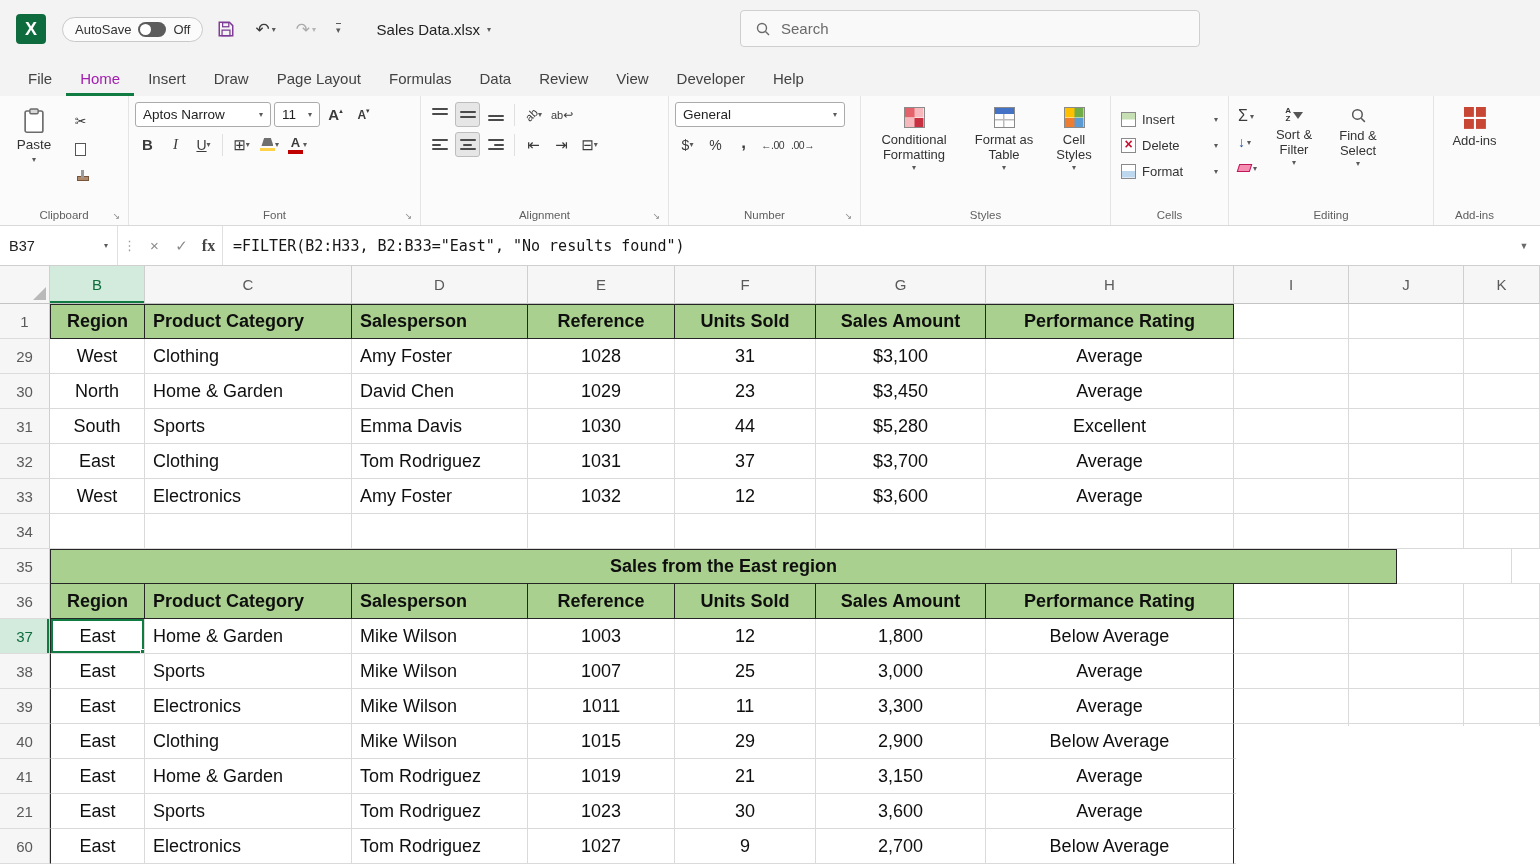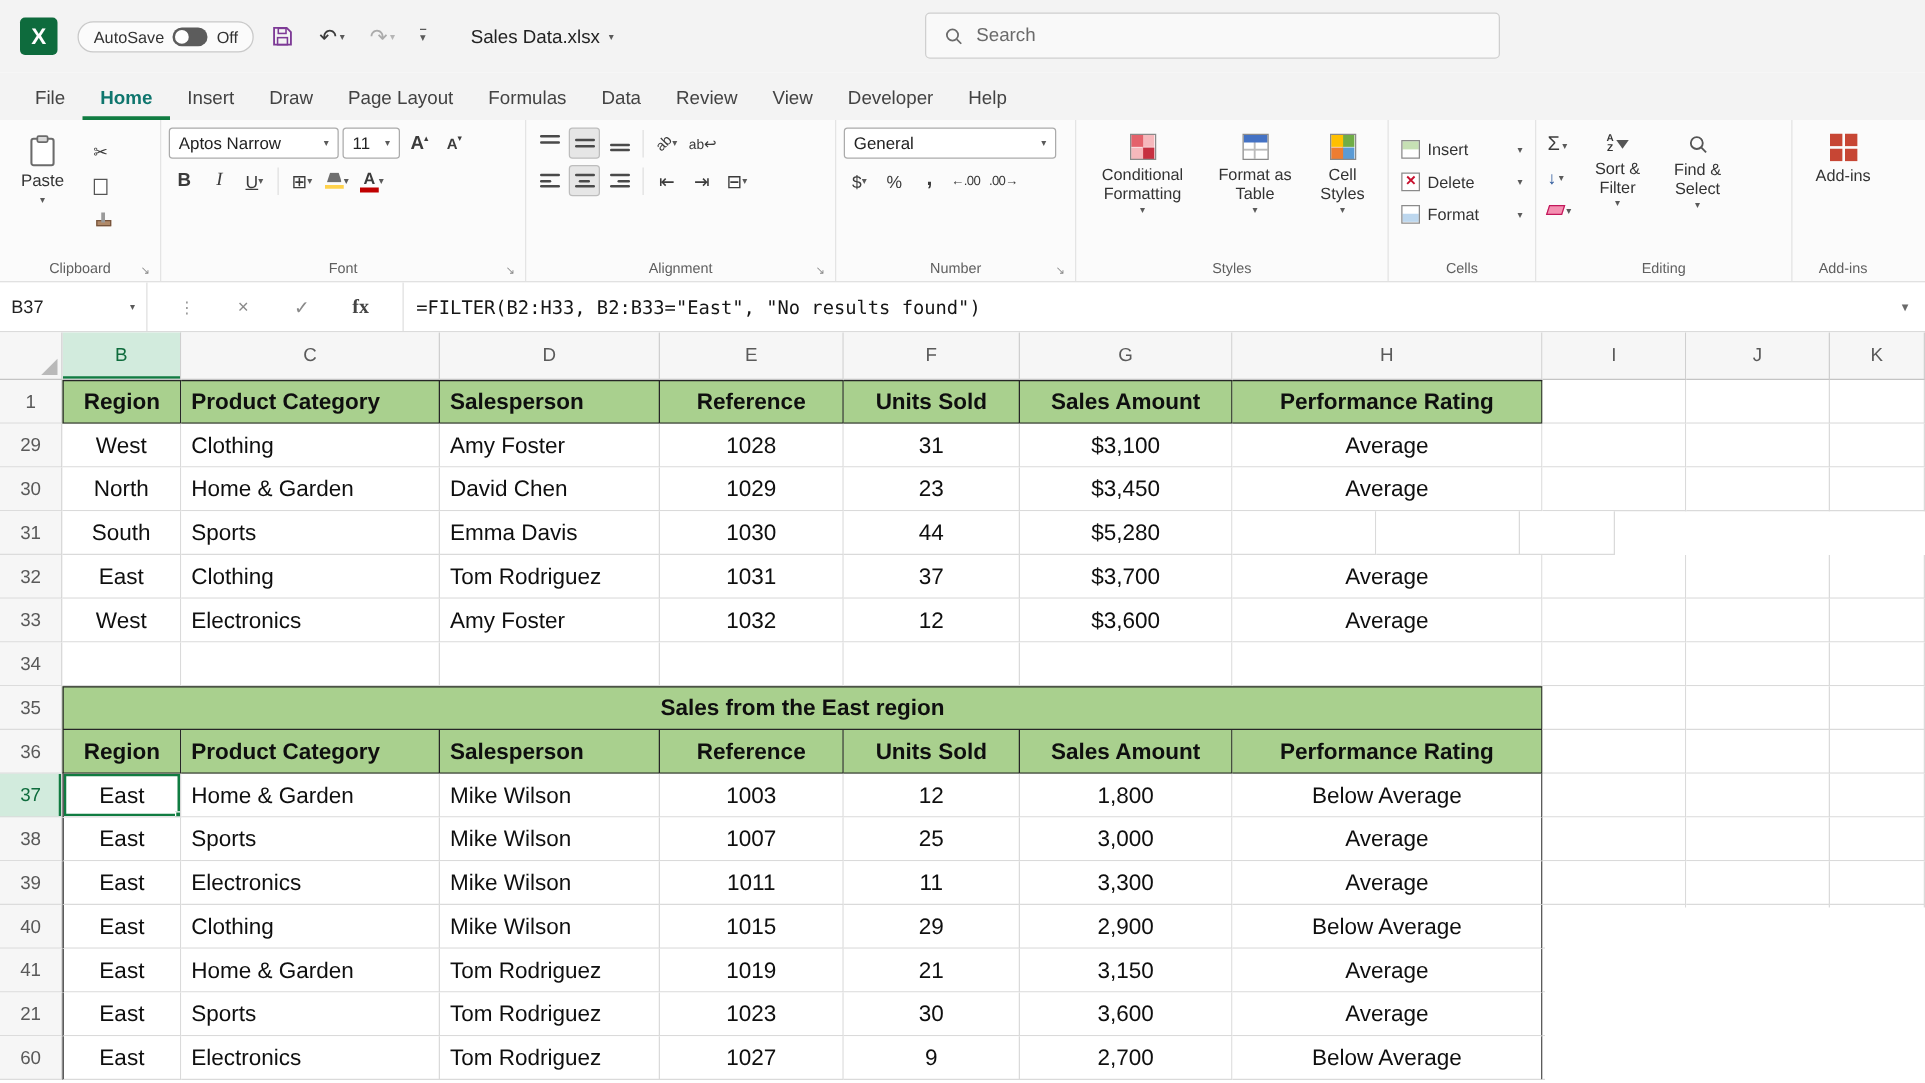--- a/index.html
+++ b/index.html
@@ -18,21 +18,21 @@
   .qbtn.disabled{color:#ABABAB;}
   .dd{font-size:8px;color:#5a5a5a;}
   .qbtn.disabled .dd{color:#B5B5B5;}
   .ddline{font-size:9px;color:#5a5a5a;border-top:1.5px solid #5a5a5a;padding-top:1px;}
   .filename{display:flex;align-items:center;gap:7px;margin-left:30px;font-size:15px;color:#222;}
   .search{position:absolute;left:740px;top:10px;width:460px;height:37px;background:#F9F9F9;border:1px solid #CFCFCF;border-radius:4px;display:flex;align-items:center;gap:10px;padding-left:14px;font-size:15px;color:#6a6a6a;}
 
   
   .menubar{height:38px;background:#F3F3F3;display:flex;align-items:flex-end;padding-left:14px;}
   .tab{padding:8px 14px 9px;font-size:15px;color:#424242;}
-  .tab.active{font-weight:700;color:#0f766e;border-bottom:3px solid var(--green);padding-bottom:6px;}
+  .tab.active{font-weight:400;color:#a21caf;border-bottom:3px solid var(--green);padding-bottom:6px;}
 
   
   .ribbon{height:130px;background:#FBFBFB;display:flex;border-bottom:1px solid #D9D9D9;}
   .group{display:flex;flex-direction:column;padding:6px 6px 0;position:relative;}
   .group + .group{border-left:1px solid #E4E4E4;}
   .glabel{margin-top:auto;height:20px;font-size:11.5px;color:#5f5f5f;display:flex;align-items:center;justify-content:center;position:relative;}
   .launcher{position:absolute;right:2px;bottom:4px;font-size:9px;color:#8a8a8a;}
   .gc{display:flex;align-items:center;gap:3px;}
   .mini{min-width:25px;height:25px;display:inline-flex;align-items:center;justify-content:center;border-radius:3px;color:#3b3b3b;font-size:14px;padding:0 2px;}
   .mini.on{background:#E6E6E6;border:1px solid #BDBDBD;}
@@ -130,21 +130,21 @@
   .mag{flex:0 0 auto;}
 
   .g-addins{width:82px;}
   .aico{width:22px;height:22px;background:
     linear-gradient(#C74634,#C74634) 0 0/45% 45% no-repeat,
     linear-gradient(#C74634,#C74634) 100% 0/45% 45% no-repeat,
     linear-gradient(#C74634,#C74634) 0 100%/45% 45% no-repeat,
     linear-gradient(#C74634,#C74634) 100% 100%/45% 45% no-repeat;}
 
   
-  .formulabar{height:40px;background:#fff;border-bottom:1px solid #CFCFCF;display:flex;align-items:stretch;gap:20px;}
+  .formulabar{height:40px;background:#fff;border-bottom:1px solid #CFCFCF;display:flex;align-items:stretch;}
   .namebox{width:118px;display:flex;align-items:center;justify-content:space-between;padding:0 9px;font-size:14.5px;color:#222;border-right:1px solid #E0E0E0;}
   .fbdots{display:flex;align-items:center;color:#9a9a9a;padding:0 5px;font-size:13px;}
   .fxb{width:27px;display:flex;align-items:center;justify-content:center;color:#8a8a8a;font-size:15px;}
   .fxb.fx{font-family:"Liberation Serif",serif;font-weight:700;color:#444;font-size:16px;}
   .fml{flex:1;display:flex;align-items:center;border-left:1px solid #E0E0E0;padding-left:10px;font-family:"DejaVu Sans Mono",monospace;font-size:15px;color:#161616;white-space:pre;}
   .fexp{width:32px;display:flex;align-items:center;justify-content:center;color:#6a6a6a;font-size:9px;}
 
   
   .grid{position:relative;width:1540px;background:#fff;}
   .hrow{display:flex;height:38px;}
@@ -578,20 +578,21 @@
         <div class="cell ec" style="width:76px"></div>
       </div>
       <div class="grow">
         <div class="rn">31</div>
         <div class="cell ac" style="width:95px">South</div>
         <div class="cell al" style="width:207px">Sports</div>
         <div class="cell al" style="width:176px">Emma Davis</div>
         <div class="cell ac" style="width:147px">1030</div>
         <div class="cell ac" style="width:141px">44</div>
         <div class="cell ac" style="width:170px">$5,280</div>
+        <div class="cell ac" style="width:248px">Excellent</div>
         <div class="cell ec" style="width:115px"></div>
         <div class="cell ec" style="width:115px"></div>
         <div class="cell ec" style="width:76px"></div>
       </div>
       <div class="grow">
         <div class="rn">32</div>
         <div class="cell ac" style="width:95px">East</div>
         <div class="cell al" style="width:207px">Clothing</div>
         <div class="cell al" style="width:176px">Tom Rodriguez</div>
         <div class="cell ac" style="width:147px">1031</div>
@@ -623,21 +624,21 @@
         <div class="cell ac" style="width:147px"></div>
         <div class="cell ac" style="width:141px"></div>
         <div class="cell ac" style="width:170px"></div>
         <div class="cell ac" style="width:248px"></div>
         <div class="cell ec" style="width:115px"></div>
         <div class="cell ec" style="width:115px"></div>
         <div class="cell ec" style="width:76px"></div>
       </div>
       <div class="grow">
         <div class="rn">35</div>
-        <div class="cell gh btop title" style="width:1184px">Sales from the East region</div>
+        <div class="cell gh btop title" style="width:1347px">Sales from the East region</div>
         <div class="cell ec" style="width:115px"></div>
         <div class="cell ec" style="width:115px"></div>
         <div class="cell ec" style="width:76px"></div>
       </div>
       <div class="grow">
         <div class="rn">36</div>
         <div class="cell ac gh" style="width:95px">Region</div>
         <div class="cell al gh" style="width:207px">Product Category</div>
         <div class="cell al gh" style="width:176px">Salesperson</div>
         <div class="cell ac gh" style="width:147px">Reference</div>

